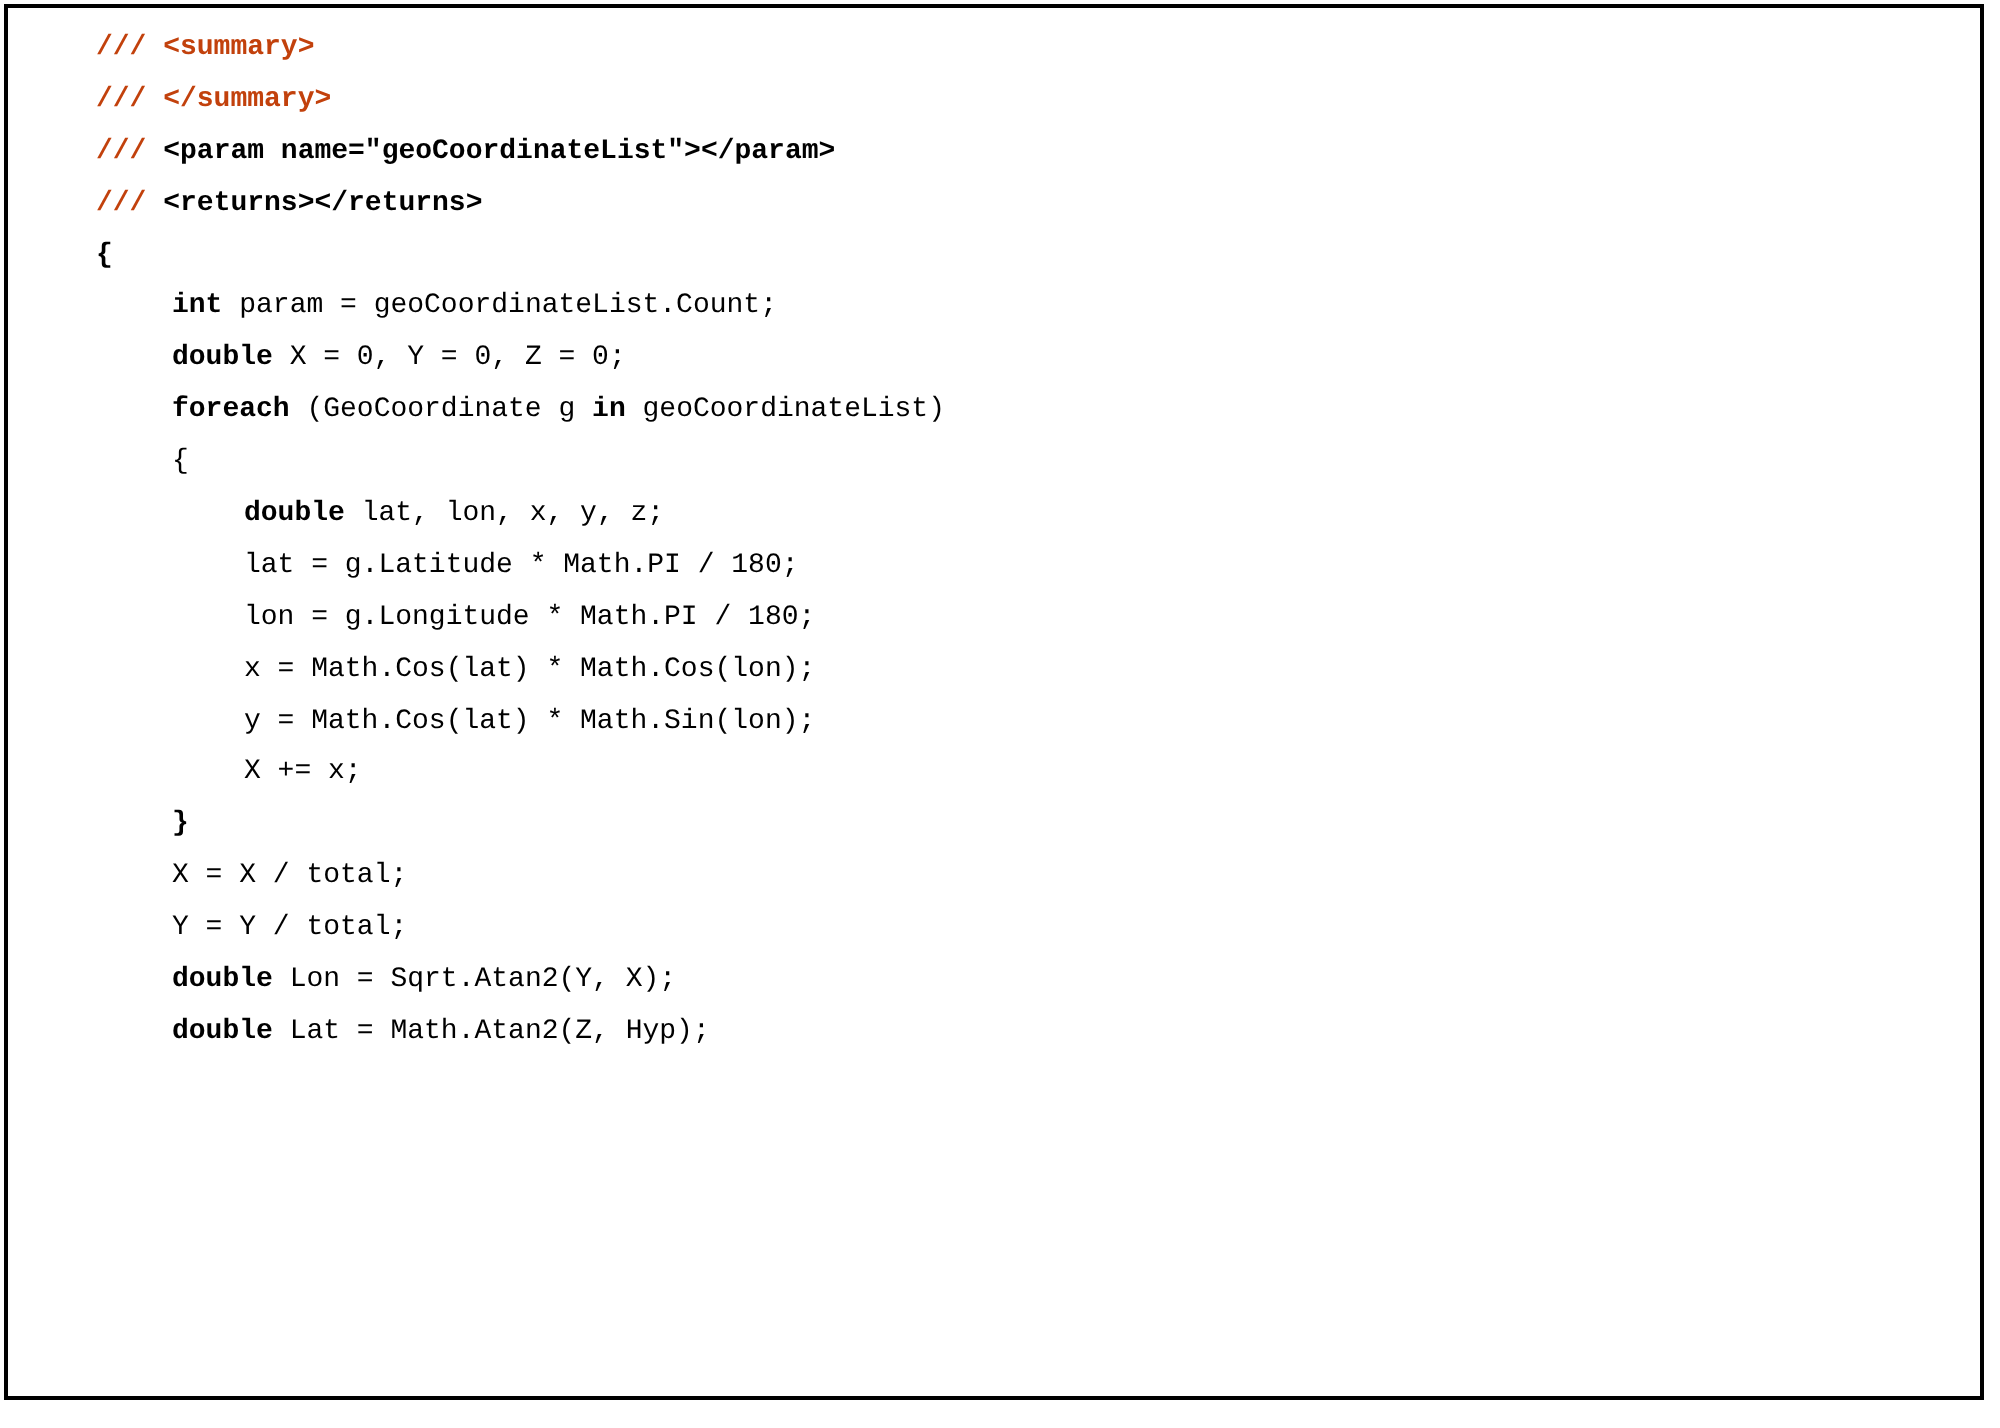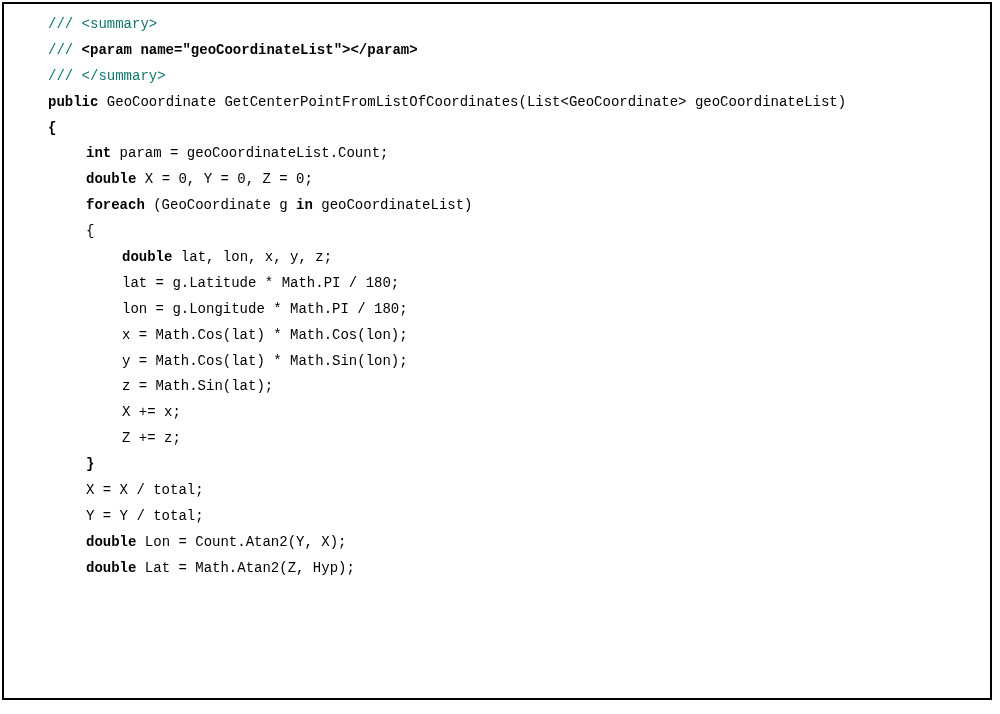--- a/index.html
+++ b/index.html
@@ -18,50 +18,49 @@
     width: 990px;
     height: 698px;
     box-sizing: border-box;
     overflow: hidden;
   }
   .line {
     white-space: pre;
     padding-left: 34px;
   }
   .comment {
-    color: #0f766e;
+    color: #c2410c;
+    font-weight: bold;
   }
   .kw {
     font-weight: bold;
   }
   .indent1 { padding-left: 34px; }
   .indent2 { padding-left: 72px; }
   .indent3 { padding-left: 108px; }
 </style>
 </head>
 <body>
 
 <div class="code-box">
   <div id="code-render">
       <div class="line indent1"><span class="comment">/// &lt;summary&gt;</span></div>
+      <div class="line indent1"><span class="comment">/// &lt;/summary&gt;</span></div>
       <div class="line indent1"><span class="comment">/// </span><span class="kw">&lt;param name="geoCoordinateList"&gt;&lt;/param&gt;</span></div>
-      <div class="line indent1"><span class="comment">/// &lt;/summary&gt;</span></div>
-      <div class="line indent1"><span class="kw">public</span><span> GeoCoordinate GetCenterPointFromListOfCoordinates(List&lt;GeoCoordinate&gt; geoCoordinateList)</span></div>
+      <div class="line indent1"><span class="comment">/// </span><span class="kw">&lt;returns&gt;&lt;/returns&gt;</span></div>
       <div class="line indent1"><span class="kw">{</span></div>
       <div class="line indent2"><span class="kw">int</span><span> param = geoCoordinateList.Count;</span></div>
       <div class="line indent2"><span class="kw">double</span><span> X = 0, Y = 0, Z = 0;</span></div>
       <div class="line indent2"><span class="kw">foreach</span><span> (GeoCoordinate g </span><span class="kw">in</span><span> geoCoordinateList)</span></div>
       <div class="line indent2"><span>{</span></div>
       <div class="line indent3"><span class="kw">double</span><span> lat, lon, x, y, z;</span></div>
       <div class="line indent3"><span>lat = g.Latitude * Math.PI / 180;</span></div>
       <div class="line indent3"><span>lon = g.Longitude * Math.PI / 180;</span></div>
       <div class="line indent3"><span>x = Math.Cos(lat) * Math.Cos(lon);</span></div>
       <div class="line indent3"><span>y = Math.Cos(lat) * Math.Sin(lon);</span></div>
-      <div class="line indent3"><span>z = Math.Sin(lat);</span></div>
       <div class="line indent3"><span>X += x;</span></div>
-      <div class="line indent3"><span>Z += z;</span></div>
       <div class="line indent2"><span class="kw">}</span></div>
       <div class="line indent2"><span>X = X / total;</span></div>
       <div class="line indent2"><span>Y = Y / total;</span></div>
-      <div class="line indent2"><span class="kw">double</span><span> Lon = Count.Atan2(Y, X);</span></div>
+      <div class="line indent2"><span class="kw">double</span><span> Lon = Sqrt.Atan2(Y, X);</span></div>
       <div class="line indent2"><span class="kw">double</span><span> Lat = Math.Atan2(Z, Hyp);</span></div>
     </div>
 </div>
 
 </body></html>

